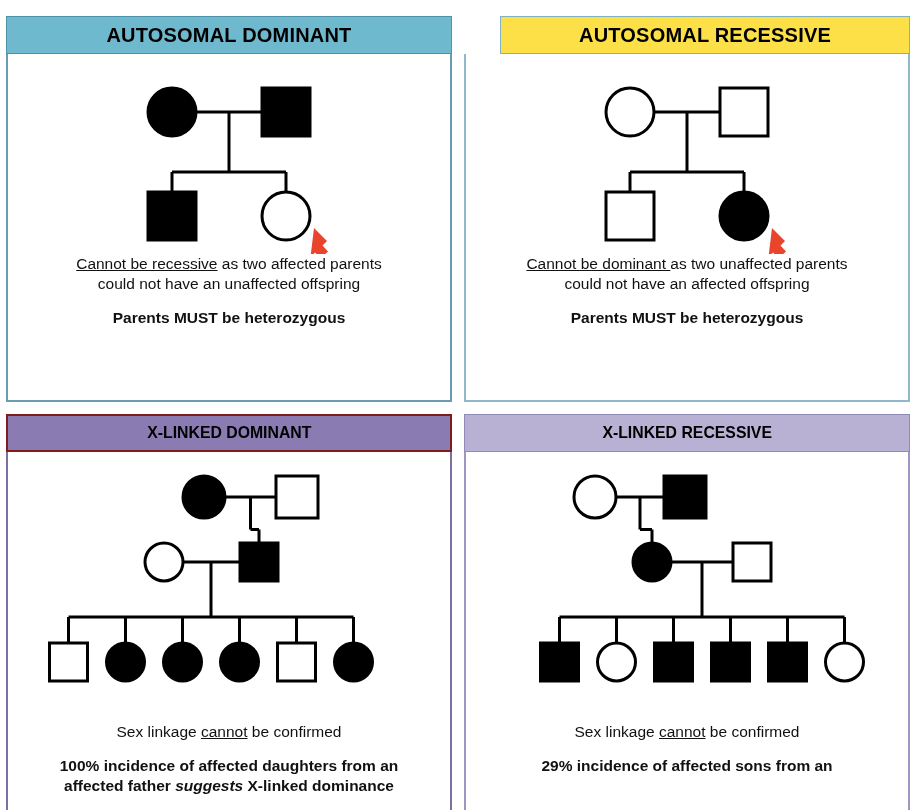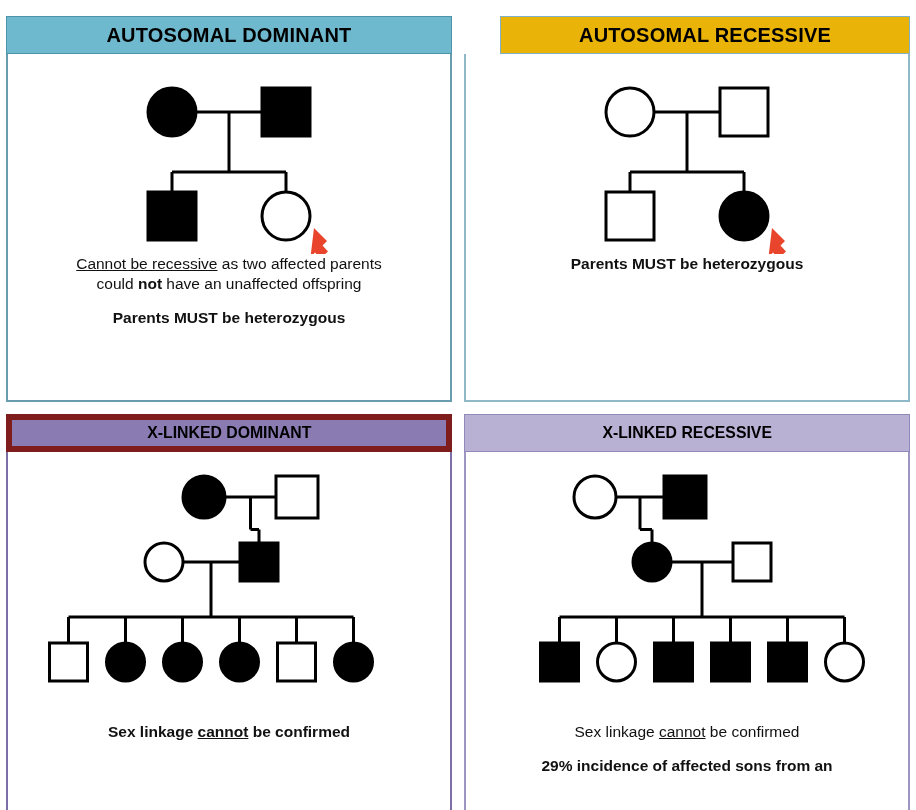--- a/index.html
+++ b/index.html
@@ -68,27 +68,27 @@
     color: #111111;
     font-size: 15.5px;
     line-height: 1.28;
     box-sizing: border-box;
     padding: 0 14px;
   }
   .caption .line { display: block; }
   .cap-block { margin-bottom: 14px; }
   .cap-block:last-child { margin-bottom: 0; font-weight: bold; }
   .u { text-decoration: underline; }
-  .b { font-weight: bold; }
+  .b { font-weight: normal; }
   .i { font-style: italic; }
 
   
   .hdr-ad { background: #6fb9cf; border: 1px solid #4f93ab; }
-  .hdr-ar { background: #eab308; border: 1px solid #7fb2c6; margin-left: 36px; }
-  .hdr-xd { background: #8a7cb2; border: 6px solid #7f1d1d; text-align: center; }
+  .hdr-ar { background: #fde047; border: 1px solid #7fb2c6; margin-left: 36px; }
+  .hdr-xd { background: #8a7cb2; border: 2px solid #7f1d1d; text-align: center; }
   .hdr-xr { background: #b8b1d4; border: 1px solid #9189ba; }
 
   .bdr-ad { border: 2px solid #6a9cb0; border-top: none; }
   .bdr-ar { border: 2px solid #8fb8c9; border-top: none; }
   .bdr-xd { border: 2px solid #7d6fa6; border-top: none; }
   .bdr-xr { border: 2px solid #9e96c2; border-top: none; }
 
   svg { display: block; }
 </style>
 </head>
@@ -144,20 +144,24 @@
             <circle cx="163" cy="58" r="24" fill="#ffffff" stroke="#000000" stroke-width="3"></circle>
             <rect x="253" y="34" width="48" height="48" fill="#ffffff" stroke="#000000" stroke-width="3"></rect>
             <rect x="139" y="138" width="48" height="48" fill="#ffffff" stroke="#000000" stroke-width="3"></rect>
             <circle cx="277" cy="162" r="24" fill="#000000" stroke="#000000" stroke-width="3"></circle>
             <g>
               <path d="M 305 174 l 13 13 l -4.5 4.5 l 5.5 6 l -7.5 7 l -5.5 -6 l -4.5 4.5 Z" fill="#e8452c" stroke="none"></path>
             </g>
           </svg>
         </div>
       <div class="caption">
+          <div class="cap-block">
+            <span class="line"><span class="u">Cannot be dominant </span><span>as two unaffected parents</span></span>
+            <span class="line"><span>could </span><span class="b">not</span><span> have an affected offspring</span></span>
+          </div>
           <div class="cap-block">
             <span class="line"><span>Parents MUST be heterozygous</span></span>
           </div>
         </div>
     </div>
   </div>
 
   <div class="panel xlinked">
     <div class="panel-header hdr-xd">
       <span class="htitle">X-LINKED DOMINANT</span>
@@ -187,20 +191,24 @@
             <line x1="287.5" y1="165" x2="287.5" y2="191" stroke="#000000" stroke-width="3"></line>
             <rect x="268.5" y="191" width="38" height="38" fill="#ffffff" stroke="#000000" stroke-width="3"></rect>
             <line x1="344.5" y1="165" x2="344.5" y2="191" stroke="#000000" stroke-width="3"></line>
             <circle cx="344.5" cy="210" r="19" fill="#000000" stroke="#000000" stroke-width="3"></circle>
           </svg>
         </div>
       <div class="caption">
           <div class="cap-block">
             <span class="line"><span>Sex linkage </span><span class="u">cannot</span><span> be confirmed</span></span>
           </div>
+          <div class="cap-block">
+            <span class="line"><span>100% incidence of affected daughters from an</span></span>
+            <span class="line"><span>affected father </span><span class="i">suggests</span><span> X-linked dominance</span></span>
+          </div>
         </div>
     </div>
   </div>
 
   <div class="panel xlinked">
     <div class="panel-header hdr-xr">
       <span class="htitle">X-LINKED RECESSIVE</span>
     </div>
     <div class="panel-body bdr-xr">
       <div class="ped-wrap">

